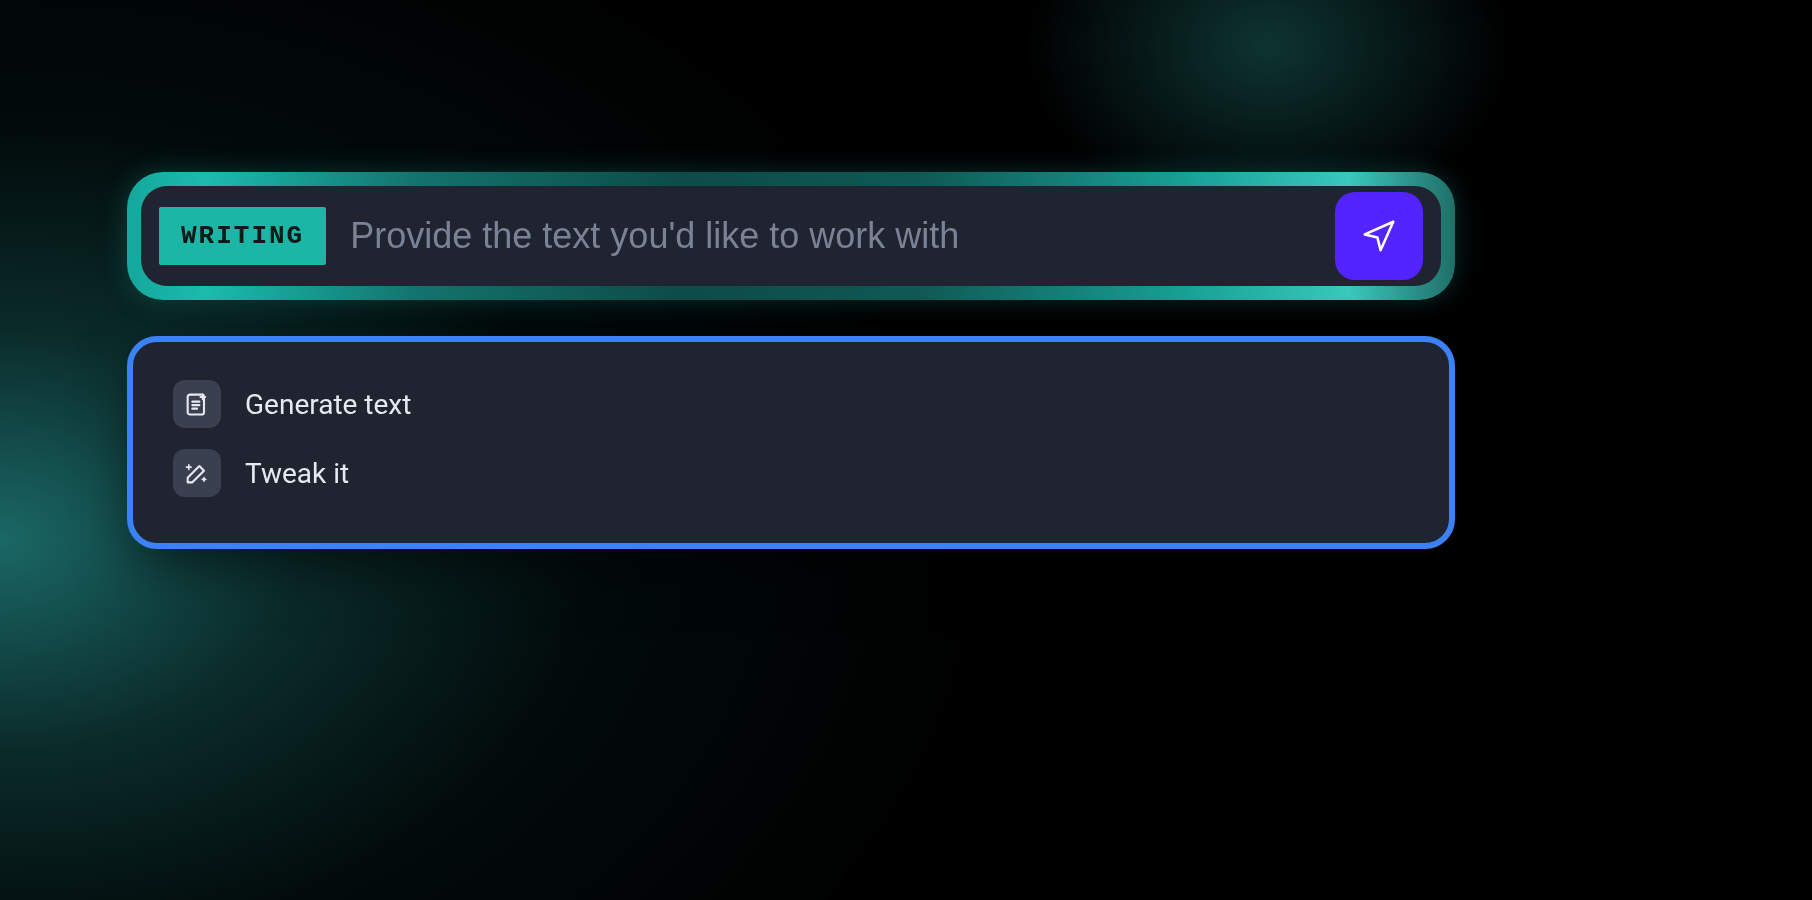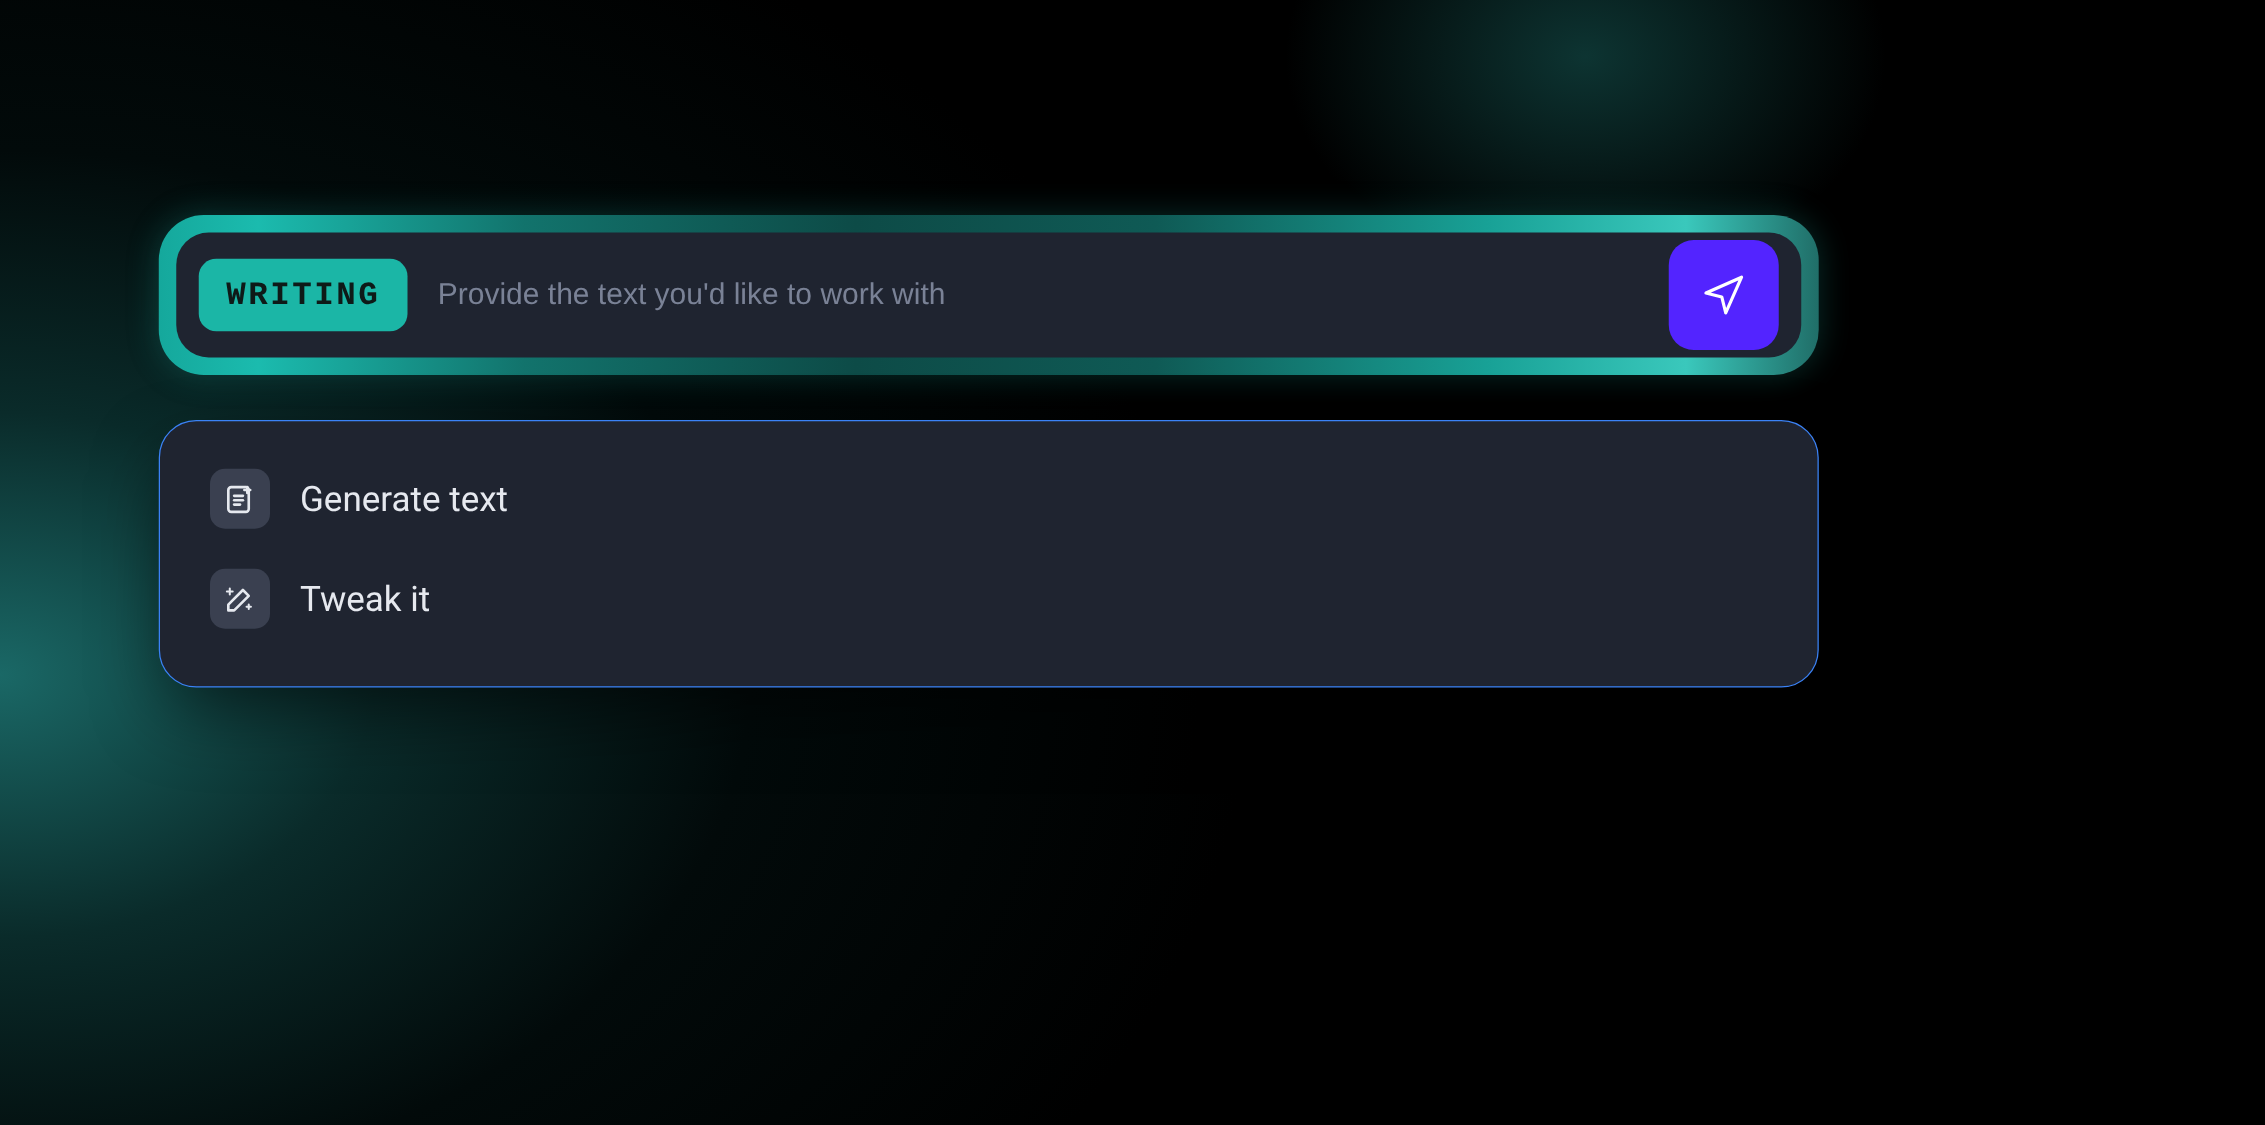--- a/index.html
+++ b/index.html
@@ -50,29 +50,29 @@
     gap: 24px;
   }
   .mode-badge {
     background: #1bb6a6;
     color: #0e1a18;
     font-family: "Courier New", Courier, monospace;
     font-weight: 800;
     font-size: 26px;
     letter-spacing: 2px;
     padding: 14px 22px;
-    border-radius: 14px;
+    border-radius: 2px;
     text-transform: uppercase;
   }
   .prompt-input {
     flex: 1;
     background: transparent;
     border: none;
     outline: none;
-    font-size: 24px;
+    font-size: 36px;
     color: #e6e9ef;
   }
   .prompt-input::placeholder {
     color: #7a8296;
   }
   .send-btn {
     width: 88px;
     height: 88px;
     border: none;
     border-radius: 20px;
@@ -82,27 +82,27 @@
     justify-content: center;
     cursor: pointer;
   }
   .send-btn svg { display: block; }
 
   
   .suggestions {
     margin-top: 36px;
     width: 100%;
     background: #1f2430;
-    border: 1px solid #3b82f6;
+    border: 6px solid #3b82f6;
     border-radius: 30px;
     padding: 38px 40px 46px 40px;
     box-shadow: 0 24px 60px -10px rgba(0,0,0,0.6);
     display: flex;
     flex-direction: column;
-    gap: 32px;
+    gap: 21px;
   }
   .suggestion {
     display: flex;
     align-items: center;
     gap: 24px;
     cursor: pointer;
     width: fit-content;
   }
   .icon-box {
     width: 48px;

